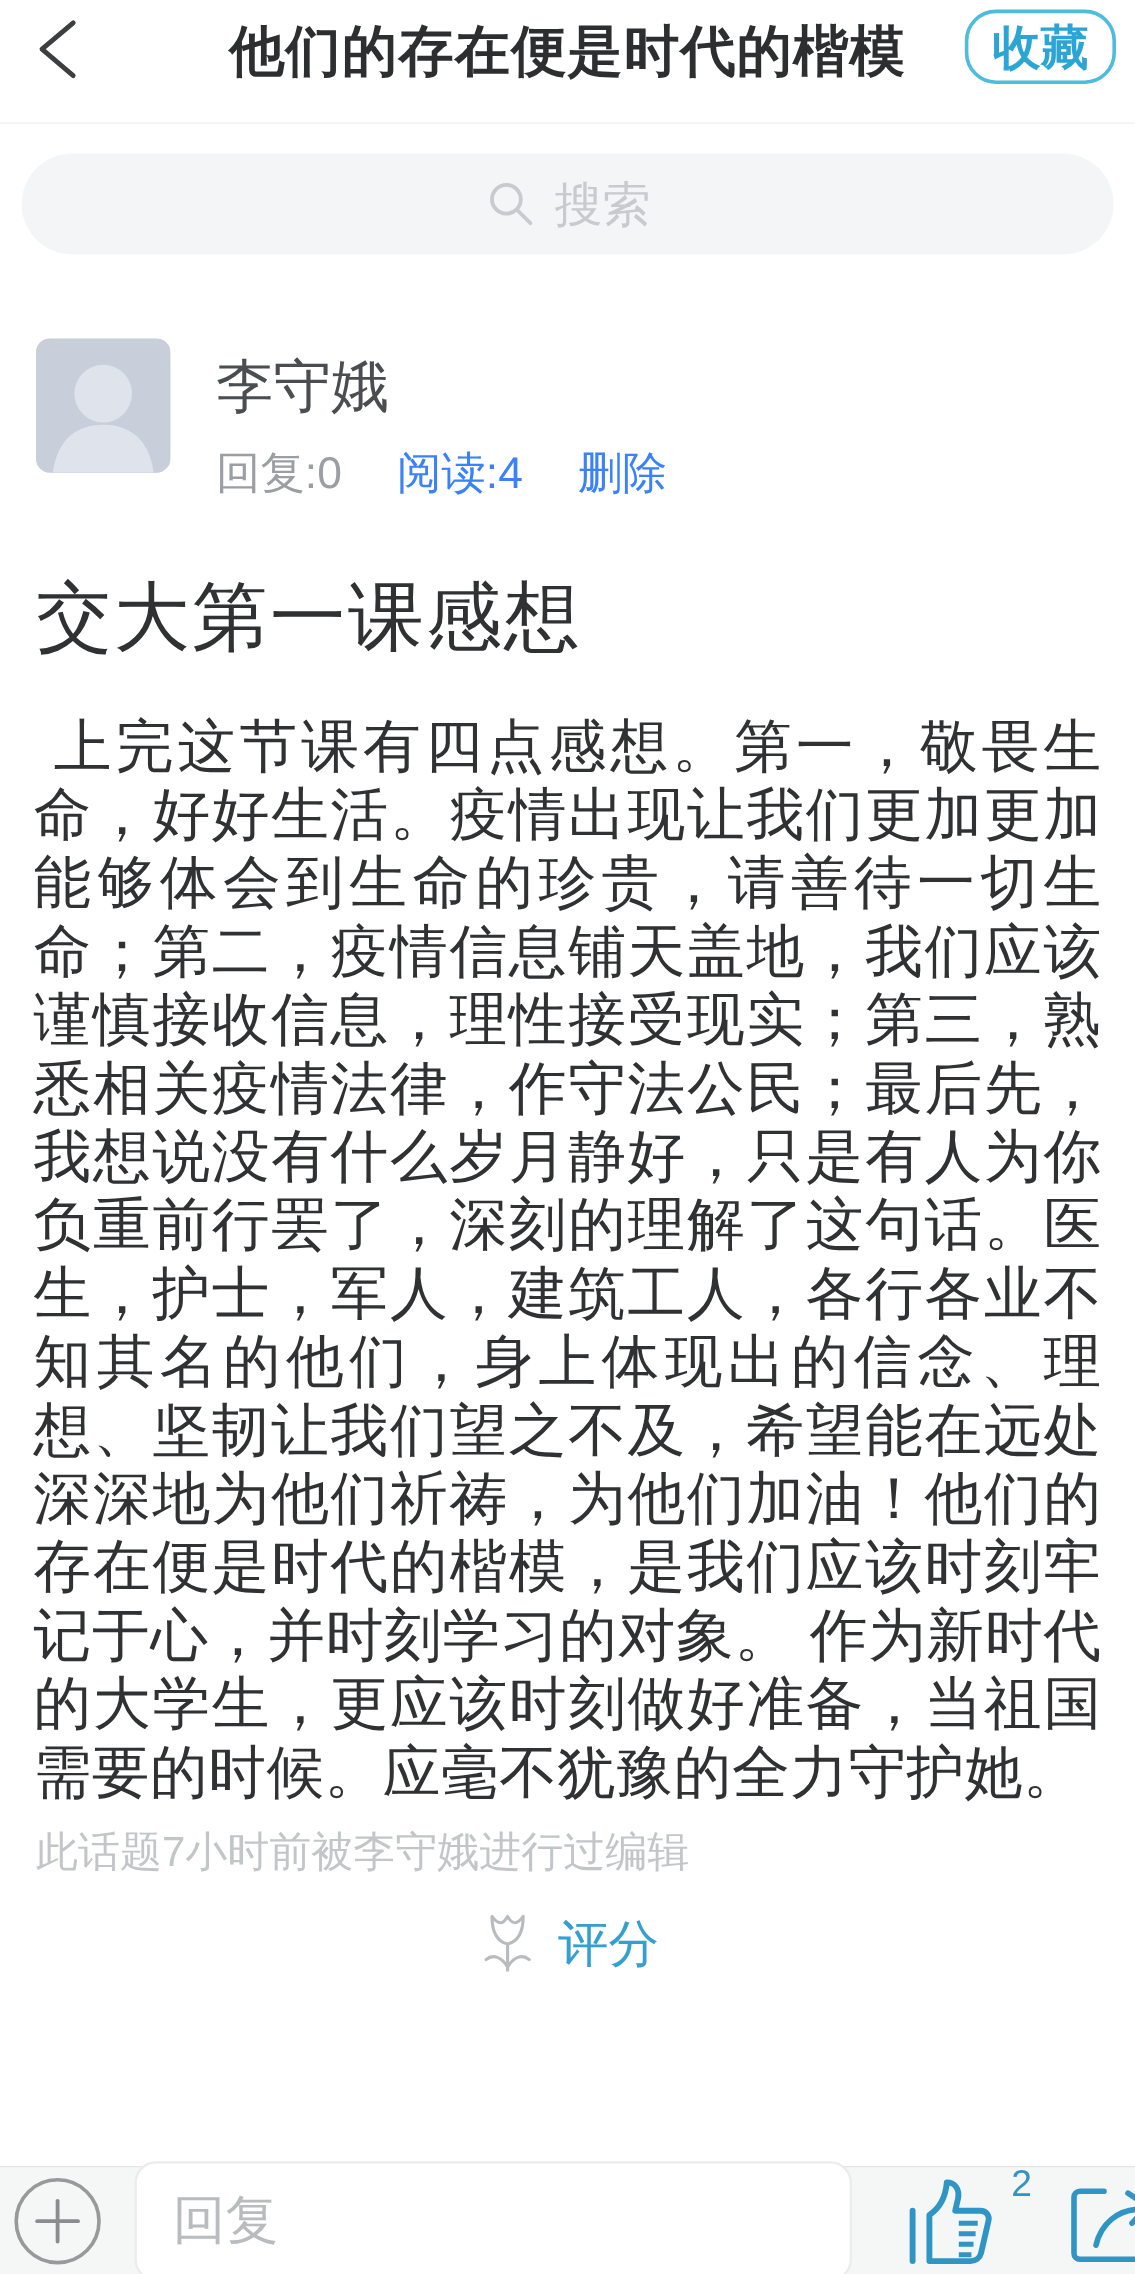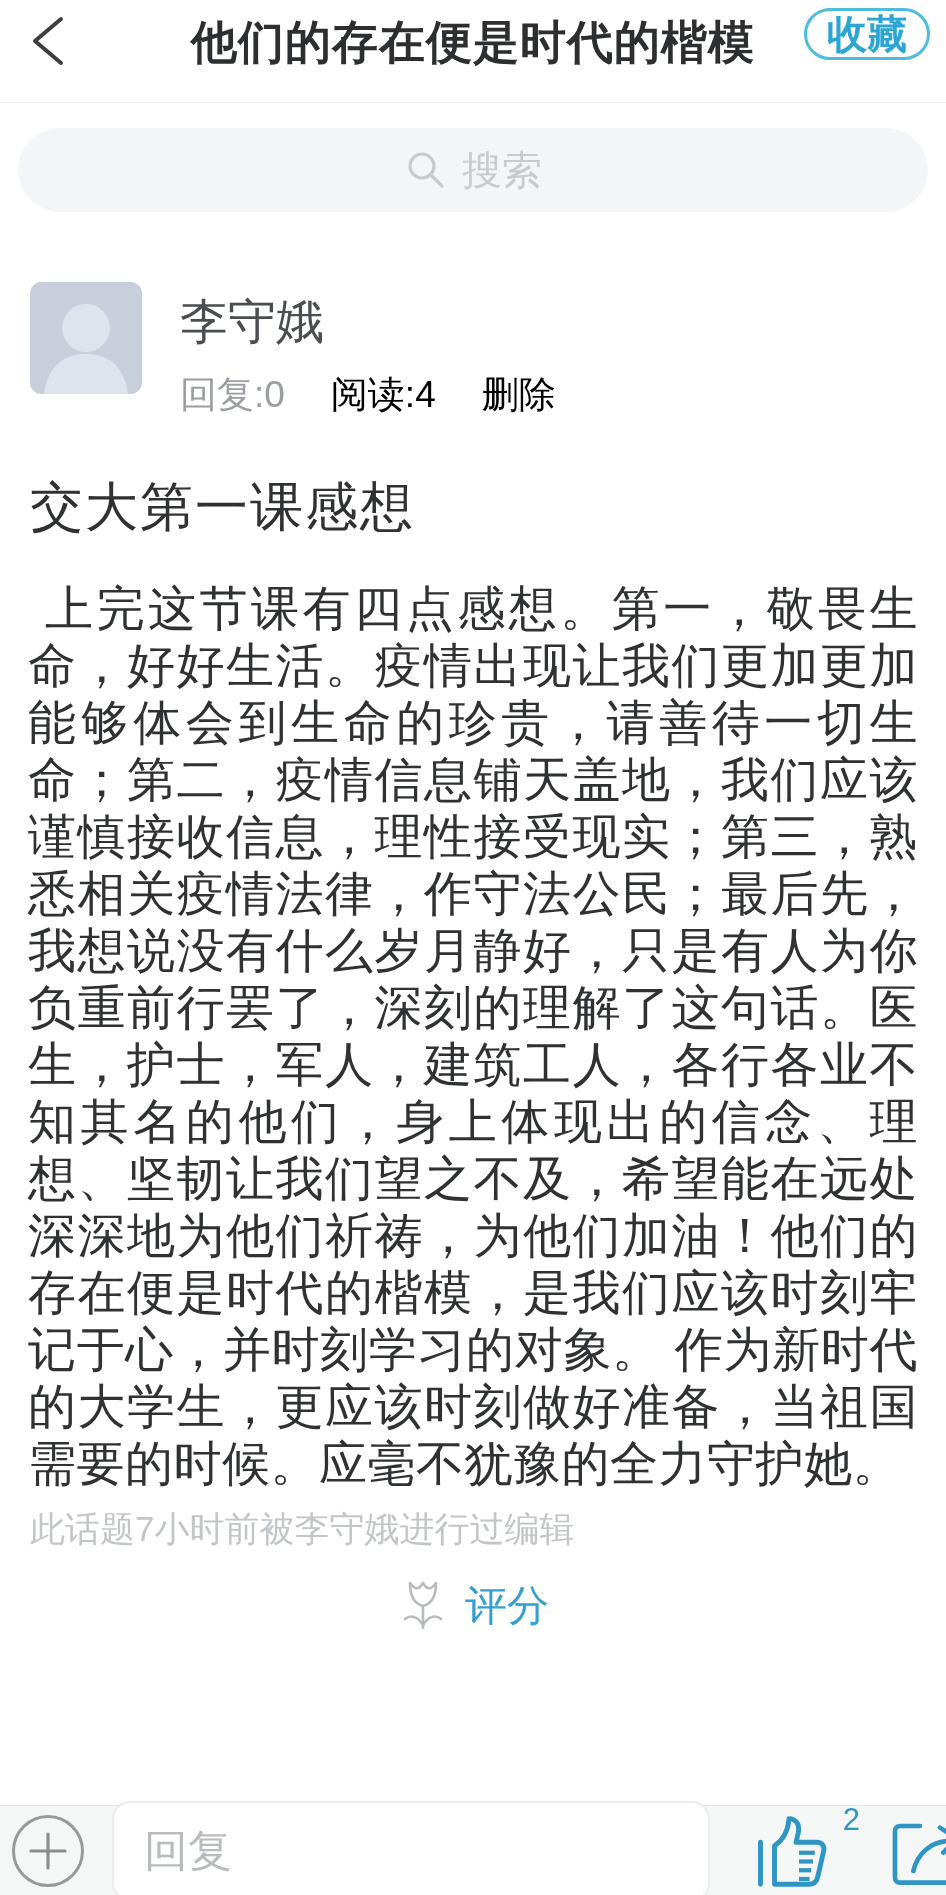--- a/index.html
+++ b/index.html
@@ -29,21 +29,21 @@
   .header-title {
     position:absolute; left:0; right:0; top:0;
     height:84px; line-height:84px;
     text-align:center;
     font-size:46px; font-weight:600; color:#2c2e30;
     letter-spacing:1px;
     white-space:nowrap;
   }
   .fav-btn {
     position:absolute; right:16px; top:8px;
-    height:52px; padding:0 20px;
+    height:62px; padding:0 20px;
     border:3px solid #4dbcdd; border-radius:26px;
     background:#ffffff;
     color:#2ba5d3; font-size:40px; font-weight:600;
     display:flex; align-items:center;
     cursor:pointer;
   }
 
   
   .search-section { padding:25px 18px 0 18px; background:#ffffff; }
   .search-pill {
@@ -67,26 +67,26 @@
     overflow:hidden; flex:0 0 auto;
   }
   .post-head-right { margin-left:38px; padding-top:8px; }
   .author-name { font-size:48px; color:#4b4e51; }
   .meta-row {
     margin-top:16px;
     display:flex; align-items:baseline;
     font-size:37px; color:#9b9fa3;
   }
   .meta-row > * { margin-right:46px; white-space:nowrap; }
-  .meta-blue { color:#000000;text-align:right; }
+  .meta-blue { color:#3b82f6;text-align:right; }
 
   
   .post-title {
     margin:52px 28px 0 30px;
-    font-size:53px; color:#2f3133; font-weight:500;
+    font-size:63px; color:#2f3133; font-weight:500;
     letter-spacing:2px;
   }
   .post-body {
     margin:36px 28px 0 28px;
     font-size:48px; line-height:57px; color:#2f3133;
     letter-spacing:0.5px;
     white-space:pre-wrap;
     text-align:justify;
   }
   .edit-note {

